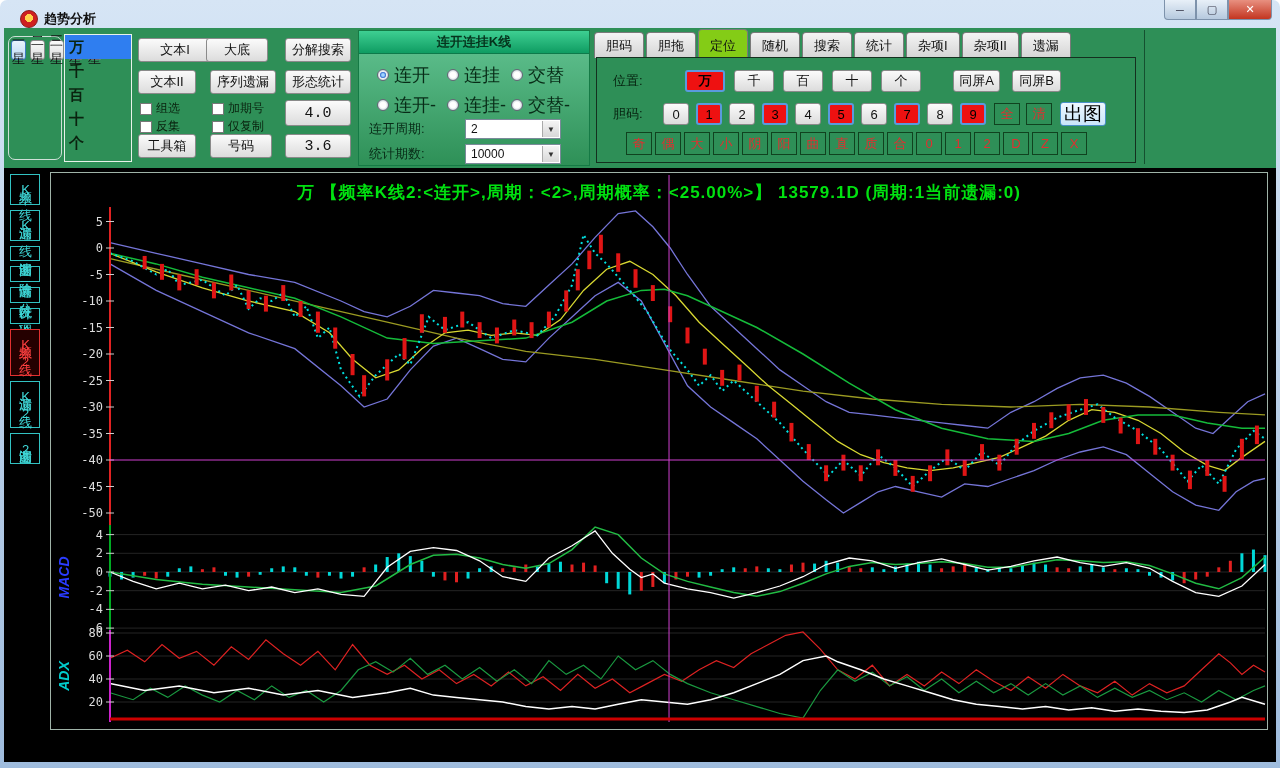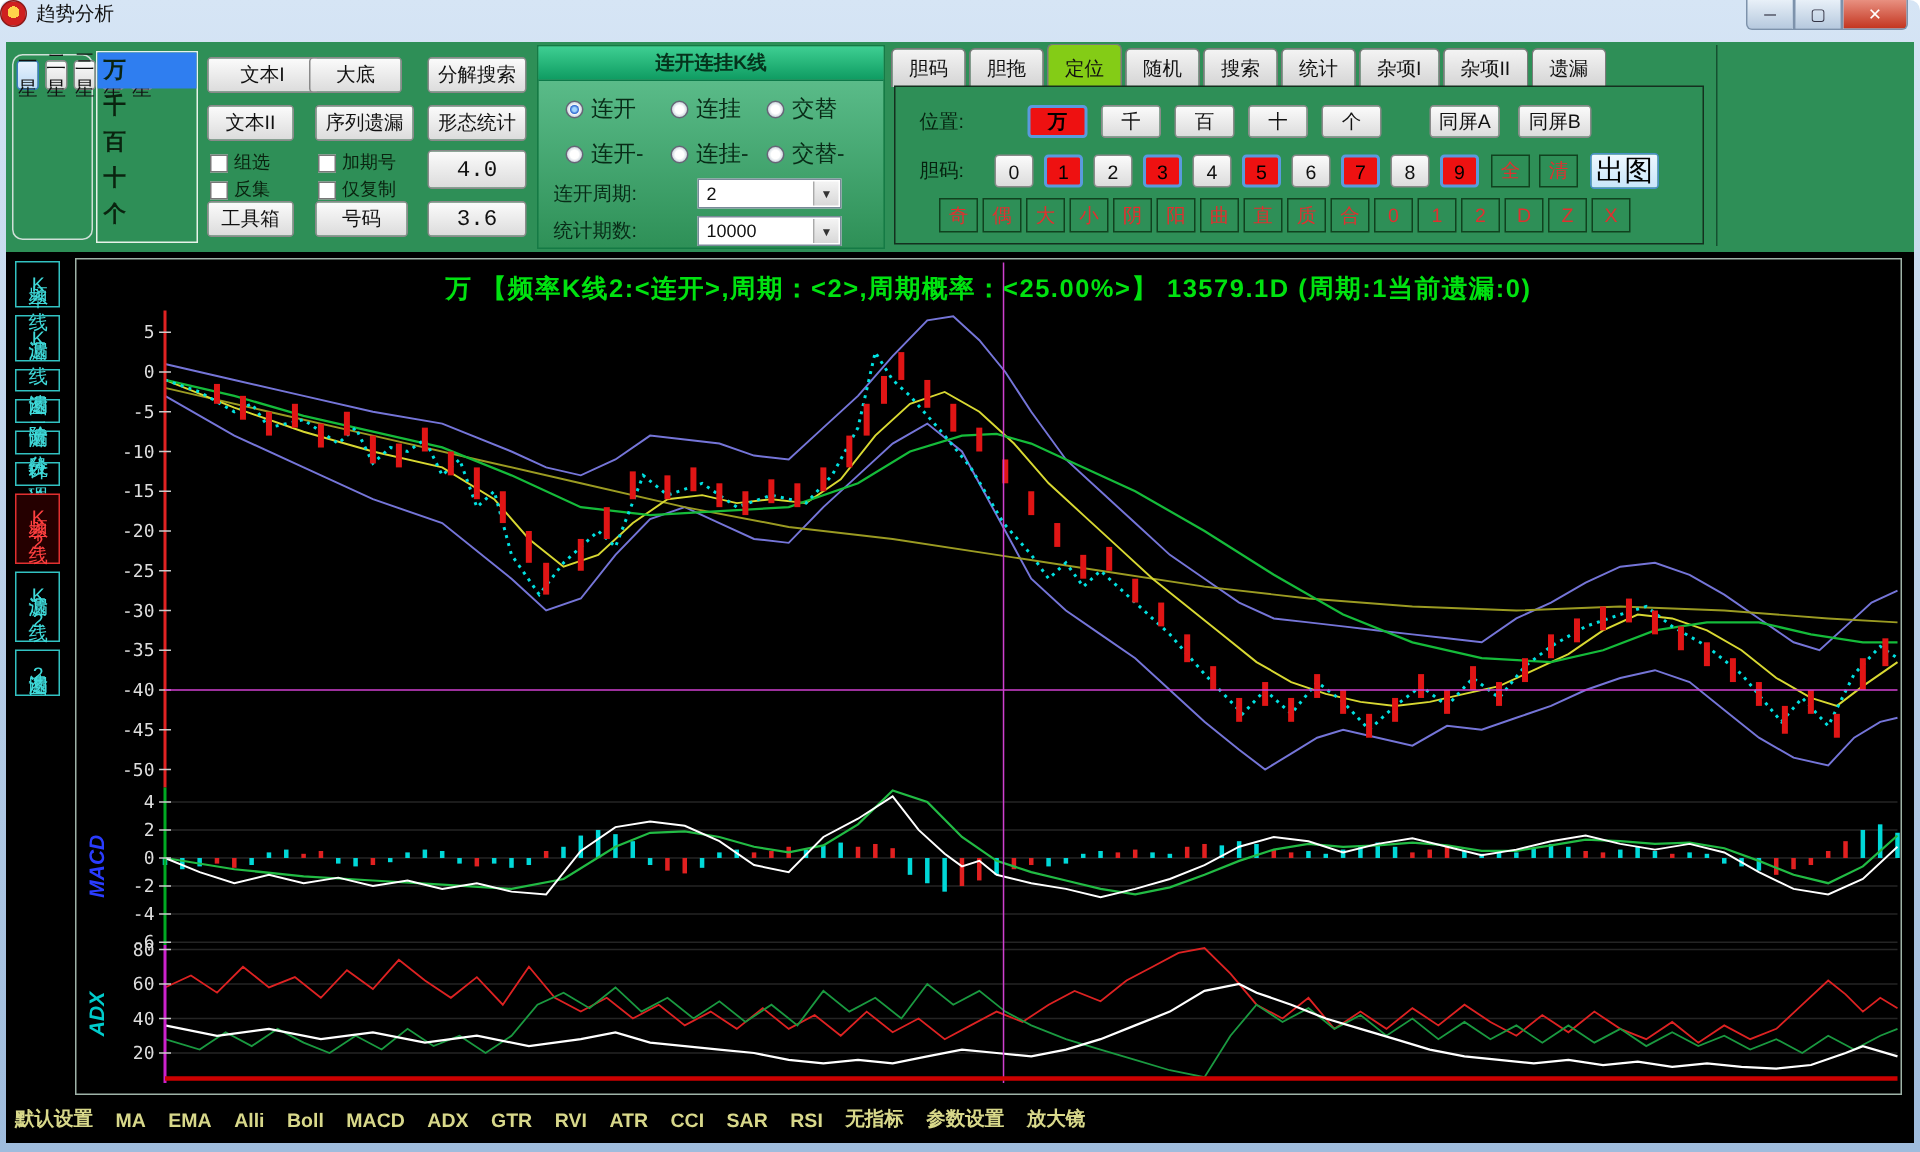--- a/index.html
+++ b/index.html
@@ -1,20 +1,20 @@
 <!DOCTYPE html>
 <html><head>
 <meta charset="utf-8">
 <style>
   html,body{margin:0;padding:0;width:1280px;height:768px;overflow:hidden;
     font-family:"Liberation Sans","DejaVu Sans",sans-serif;}
   .frame{position:absolute;inset:0;background:linear-gradient(#d6e5f5,#9fbcdd);
     border-radius:7px 7px 0 0;}
-  .titlebar{position:absolute;left:0;top:0;right:0;height:28px;display:flex;align-items:flex-start;
-    padding-left:0;box-sizing:border-box;}
+  .titlebar{position:absolute;left:0;top:0;right:0;height:28px;display:flex;align-items:flex-end;
+    padding-left:20px;box-sizing:border-box;font-weight:bold;}
   .app-icon{width:16px;height:16px;border-radius:50%;
     background:radial-gradient(circle at 50% 45%,#ffd24a 0 4px,#cf2020 4px 8px);
     border:1px solid #8a1a1a;margin-right:6px;}
   .title-text{font-size:13px;color:#111;}
   .win-ctrls{position:absolute;right:8px;top:0;display:flex;}
   .wbtn{width:30px;height:19px;display:flex;align-items:center;justify-content:center;
     font-size:11px;color:#fff;border:1px solid #7d92ab;border-top:none;
     background:linear-gradient(#e8f0f8,#b6c9de);color:#334;}
   .wbtn.close{background:linear-gradient(#e89080,#c33520);color:#fff;border-radius:0 0 4px 0;width:42px;}
   .wbtn.min{border-radius:0 0 0 4px;}
@@ -36,21 +36,21 @@
   .checkline{position:absolute;display:flex;align-items:center;gap:4px;font-size:12px;color:#0a230f;}
   .cbx{width:12px;height:12px;background:#fff;border:1px solid #777;box-sizing:border-box;}
   .bigver{font-weight:normal;font-size:15px;font-family:"Liberation Mono","DejaVu Sans Mono",monospace;}
 
   
   .kpanel{position:absolute;left:354px;top:2px;width:232px;height:136px;border:1px solid #157a45;
     background:linear-gradient(#63c493,#2e9057);box-sizing:border-box;}
   .kpanel-header{height:22px;background:linear-gradient(#3ecf92,#0f9c62);display:flex;align-items:center;
     justify-content:center;font-size:13px;color:#05331c;font-weight:bold;border-bottom:1px solid #0d7a4a;}
   .radio-row{position:absolute;left:0;width:100%;display:flex;}
-  .radio-item{display:flex;align-items:center;gap:5px;font-size:15px;color:#082b17;}
+  .radio-item{display:flex;align-items:center;gap:5px;font-size:18px;color:#082b17;}
   .rdot{width:12px;height:12px;border-radius:50%;background:radial-gradient(#fff 0 40%,#cfd8df 70%);
     border:1px solid #667;box-sizing:border-box;position:relative;}
   .rdot.sel::after{content:"";position:absolute;left:2px;top:2px;width:6px;height:6px;border-radius:50%;
     background:radial-gradient(#9fd4ff 0 30%,#1a57c8 70%);}
   .field-row{position:absolute;left:10px;display:flex;align-items:center;font-size:13px;color:#082b17;}
   .dd{width:96px;height:20px;background:#fff;border:1px solid #7a8a99;display:flex;align-items:center;
     box-sizing:border-box;font-size:12px;color:#111;padding-left:5px;position:relative;}
   .dd .arr{position:absolute;right:1px;top:1px;bottom:1px;width:16px;background:linear-gradient(#f4f4f4,#d8d8d8);
     border-left:1px solid #aaa;display:flex;align-items:center;justify-content:center;font-size:8px;color:#333;}
 
@@ -518,33 +518,15 @@
             <line x1="55" y1="529" x2="63" y2="529" stroke="#cccccc"></line>
             <text x="52" y="533" fill="#dddddd" text-anchor="end" font-size="12" font-family="&quot;DejaVu Sans Mono&quot;, monospace">20</text>
             <text x="18" y="503" fill="#00cccc" font-size="14" font-style="italic" font-weight="bold" text-anchor="middle" transform="rotate(-90 18 503)">ADX</text>
             <line x1="59" y1="287" x2="1214" y2="287" stroke="#d040d0"></line>
             <line x1="618.02" y1="2" x2="618.02" y2="549" stroke="#d040d0"></line>
             <line x1="59" y1="546" x2="1214" y2="546" stroke="#cc0000" stroke-width="3"></line>
           </svg>
         <div class="chart-title">万 【频率K线2:&lt;连开&gt;,周期：&lt;2&gt;,周期概率：&lt;25.00%&gt;】 13579.1D (周期:1当前遗漏:0)</div>
       </div>
 
-      <div class="indicator-bar">
-          <div class="ind-item">默认设置</div>
-          <div class="ind-item">MA</div>
-          <div class="ind-item">EMA</div>
-          <div class="ind-item">Alli</div>
-          <div class="ind-item">Boll</div>
-          <div class="ind-item">MACD</div>
-          <div class="ind-item">ADX</div>
-          <div class="ind-item">GTR</div>
-          <div class="ind-item">RVI</div>
-          <div class="ind-item">ATR</div>
-          <div class="ind-item">CCI</div>
-          <div class="ind-item">SAR</div>
-          <div class="ind-item">RSI</div>
-          <div class="ind-item">无指标</div>
-          <div class="ind-item">参数设置</div>
-          <div class="ind-item">放大镜</div>
-        </div>
     </div>
   </div>
 </div>
 
 </body></html>

